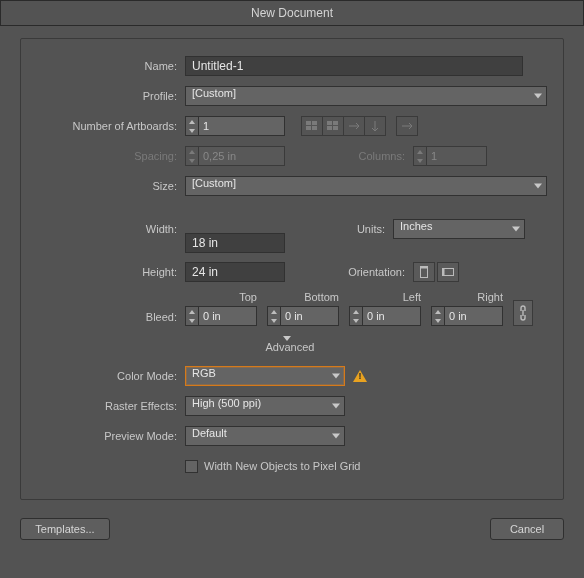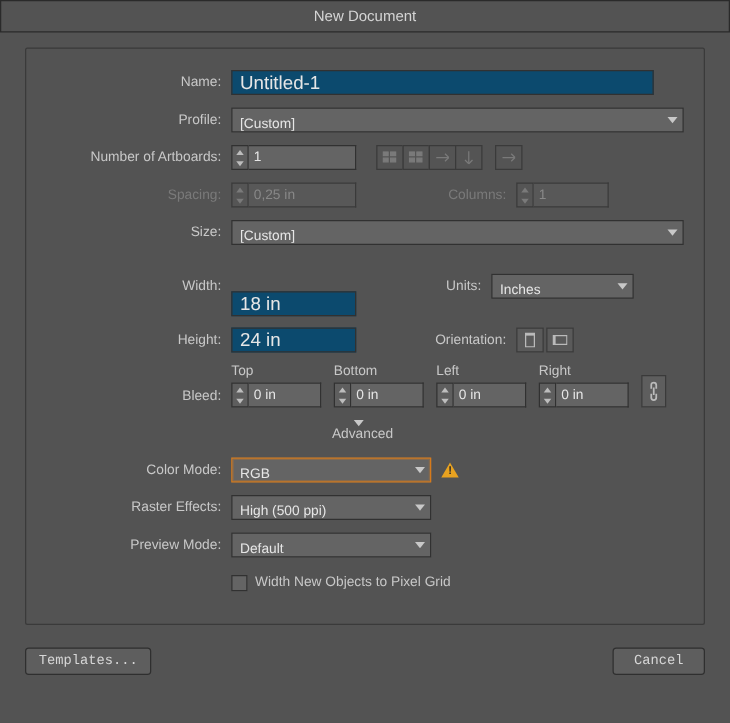--- a/index.html
+++ b/index.html
@@ -4,47 +4,47 @@
 <style>
   * { box-sizing: border-box; margin: 0; padding: 0; }
   body { background: #535353; font-family: Tahoma, Arial, sans-serif; font-size: 11px; color: #c8c8c8; width: 584px; height: 578px; overflow: hidden; }
   .dialog { width: 584px; height: 578px; background: #535353; }
   .titlebar { height: 26px; display: flex; align-items: center; justify-content: center; background: #535353; border: 1px solid #2a2a2a; color: #d4d4d4; font-size: 12px; }
   .body { padding: 12px 20px 16px 20px; position: relative; }
   .panel { border: 1px solid #3a3a3a; border-radius: 2px; padding: 16px 14px 14px 14px; position: relative; background: #535353; }
   .row { display: flex; align-items: center; min-height: 22px; margin-bottom: 8px; }
   .label { width: 150px; text-align: right; padding-right: 8px; color: #c8c8c8; }
   .label.dim { color: #7a7a7a; }
-  .input-text { height: 20px; background: #0c4a6e; border: 1px solid #313131; color: #e6e6e6; padding: 0 6px; font-size: 15px; font-family: inherit; }
-  .select { height: 20px; background: #646464; border: 1px solid #313131; color: #e6e6e6; padding: 0 18px 0 6px; font-size: 11px; position: relative; display: inline-flex; align-items: flex-end; cursor: default; }
+  .input-text { height: 20px; background: #404040; border: 1px solid #313131; color: #e6e6e6; padding: 0 6px; font-size: 12px; font-family: inherit; }
+  .select { height: 20px; background: #646464; border: 1px solid #313131; color: #e6e6e6; padding: 0 18px 0 6px; font-size: 11px; position: relative; display: inline-flex; align-items: flex-start; cursor: default; }
   .select.hl { border: 1px solid #d67a1a; box-shadow: inset 0 0 0 1px rgba(214,122,26,0.3); }
   .select-arrow { position: absolute; right: 4px; top: 50%; transform: translateY(-50%); width: 0; height: 0; border-left: 4px solid transparent; border-right: 4px solid transparent; border-top: 5px solid #c8c8c8; }
   .stepper { display: inline-flex; height: 20px; }
   .stepper-btns { width: 14px; display: flex; flex-direction: column; border: 1px solid #313131; background: #5e5e5e; }
   .stepper-btns .up, .stepper-btns .down { flex: 1; display: flex; align-items: center; justify-content: center; }
   .arrow-up { width: 0; height: 0; border-left: 3px solid transparent; border-right: 3px solid transparent; border-bottom: 4px solid #bdbdbd; }
   .arrow-down { width: 0; height: 0; border-left: 3px solid transparent; border-right: 3px solid transparent; border-top: 4px solid #bdbdbd; }
   .stepper input { height: 20px; border: 1px solid #313131; border-left: none; background: #646464; color: #e6e6e6; padding: 0 4px; font-size: 11px; font-family: inherit; }
   .stepper.dim .stepper-btns { background: #555; border-color: #3a3a3a; }
   .stepper.dim input { background: #585858; color: #888; border-color: #3a3a3a; }
   .stepper.dim .arrow-up { border-bottom-color: #7a7a7a; }
   .stepper.dim .arrow-down { border-top-color: #7a7a7a; }
   .icon-btn-group { display: inline-flex; gap: 0; margin-left: 16px; }
   .icon-btn { width: 22px; height: 20px; border: 1px solid #3a3a3a; background: #5a5a5a; display: inline-flex; align-items: center; justify-content: center; margin-left: -1px; }
   .icon-btn:first-child { margin-left: 0; }
   .icon-btn svg { display: block; }
   .icon-btn.dim { background: #545454; }
   .icon-btn.dim svg * { stroke: #7a7a7a !important; fill: #7a7a7a !important; }
-  .small-label { color: #c8c8c8; margin-bottom: 3px; display: block; }
+  .small-label { color: #c8c8c8; margin-bottom: 3px; display: block; text-align: right; }
   .link-icon { width: 20px; height: 26px; border: 1px solid #3a3a3a; background: #5e5e5e; display: inline-flex; align-items: center; justify-content: center; }
   .section-head { display: flex; align-items: center; margin: 10px 0 12px -4px; flex-direction: column; }
   .tri-down { width: 0; height: 0; border-left: 4px solid transparent; border-right: 4px solid transparent; border-top: 5px solid #c8c8c8; margin-right: 6px; }
   .checkbox { width: 13px; height: 13px; border: 1px solid #313131; background: #646464; display: inline-block; margin-right: 6px; vertical-align: middle; }
   .buttons-row { display: flex; justify-content: space-between; margin-top: 18px; }
-  .btn { height: 22px; min-width: 74px; padding: 0 10px; border: 1px solid #2f2f2f; background: #5e5e5e; color: #d6d6d6; font-size: 11px; display: inline-flex; align-items: center; justify-content: center; cursor: default; border-radius: 3px; font-family: Liberation Mono, monospace; }
+  .btn { height: 22px; min-width: 74px; padding: 0 10px; border: 1px solid #2f2f2f; background: #5e5e5e; color: #d6d6d6; font-size: 11px; display: inline-flex; align-items: center; justify-content: center; cursor: default; border-radius: 3px; font-family: Liberation Sans, sans-serif; }
   .warn-triangle { width: 0; height: 0; border-left: 7px solid transparent; border-right: 7px solid transparent; border-bottom: 12px solid #e8a220; position: relative; display: inline-block; margin-left: 8px; }
   .warn-triangle::after { content: "!"; position: absolute; top: 1px; left: -2px; width: 4px; text-align: center; color: #2a2a2a; font-size: 9px; font-weight: bold; }
   .bleed-cols { display: flex; gap: 10px; align-items: flex-end; }
   .bleed-col { display: flex; flex-direction: column; }
 </style>
 </head>
 <body>
 
 <div class="dialog">
   <div class="titlebar">New Document</div>
@@ -160,21 +160,21 @@
         <div class="select" style="width:362px">
           <span>[Custom]</span>
           <span class="select-arrow"></span>
         </div>
       </div>
 
       <div class="row">
         <div class="label">Width:</div>
         <input class="input-text" style="width: 100px; margin-top: 28px;" value="18 in">
         <div class="label" style="width:108px">Units:</div>
-        <div class="select" style="width:114px">
+        <div class="select" style="width:132px">
           <span>Inches</span>
           <span class="select-arrow"></span>
         </div>
       </div>
 
       <div class="row">
         <div class="label">Height:</div>
         <input class="input-text" style="width: 100px;" value="24 in">
         <div class="label" style="width:128px">Orientation:</div>
         <div style="display:inline-flex;gap:3px">

